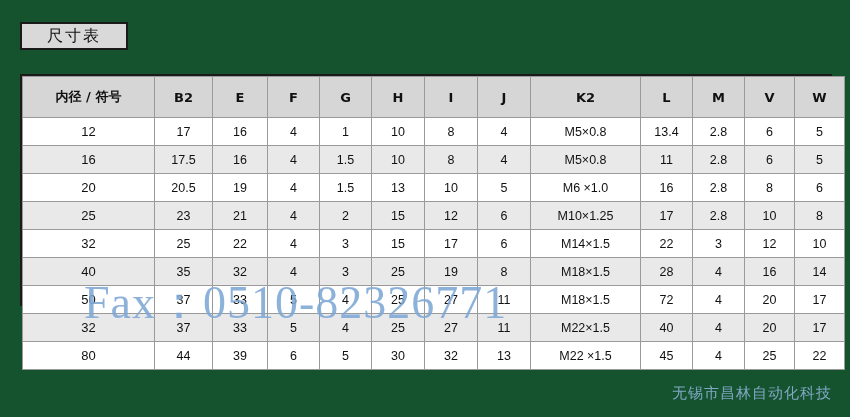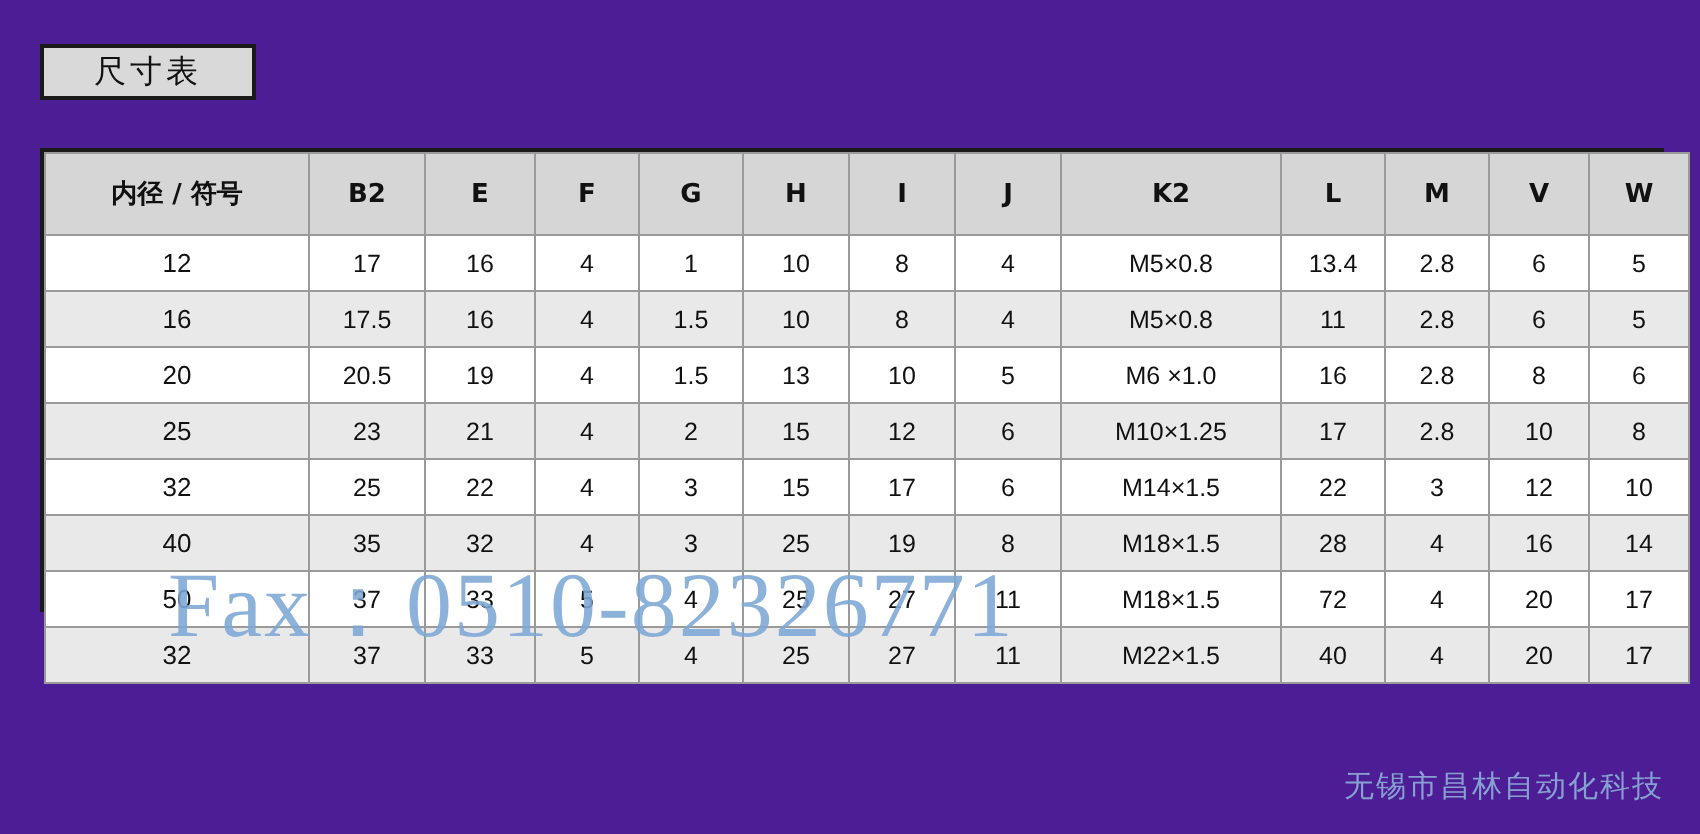--- a/index.html
+++ b/index.html
@@ -11,21 +11,21 @@
     height: 417px;
     background: #ffffff;
     font-family: "Liberation Sans", sans-serif;
     overflow: hidden;
     position: relative;
   }
   #page {
     position: relative;
     width: 850px;
     height: 417px;
-    background: #4c1d95;
+    background: #14532d;
   }
   
   .title-tab {
     position: absolute;
     left: 20px;
     top: 22px;
     width: 108px;
     height: 28px;
     background: #d9d9d9;
     border: 2px solid #1a1a1a;
@@ -295,20 +295,35 @@
           <td>4</td>
           <td>25</td>
           <td>27</td>
           <td>11</td>
           <td>M22×1.5</td>
           <td>40</td>
           <td>4</td>
           <td>20</td>
           <td>17</td>
         </tr>
+        <tr class="odd">
+          <td>80</td>
+          <td>44</td>
+          <td>39</td>
+          <td>6</td>
+          <td>5</td>
+          <td>30</td>
+          <td>32</td>
+          <td>13</td>
+          <td>M22 ×1.5</td>
+          <td>45</td>
+          <td>4</td>
+          <td>25</td>
+          <td>22</td>
+        </tr>
       </tbody>
     </table>
   </div>
 
   <div class="watermark">
     <div class="wm-line wm-fax">Fax：0510-82326771</div>
     <div class="wm-line wm-company">无锡市昌林自动化科技</div>
   </div>
 
 </div>

